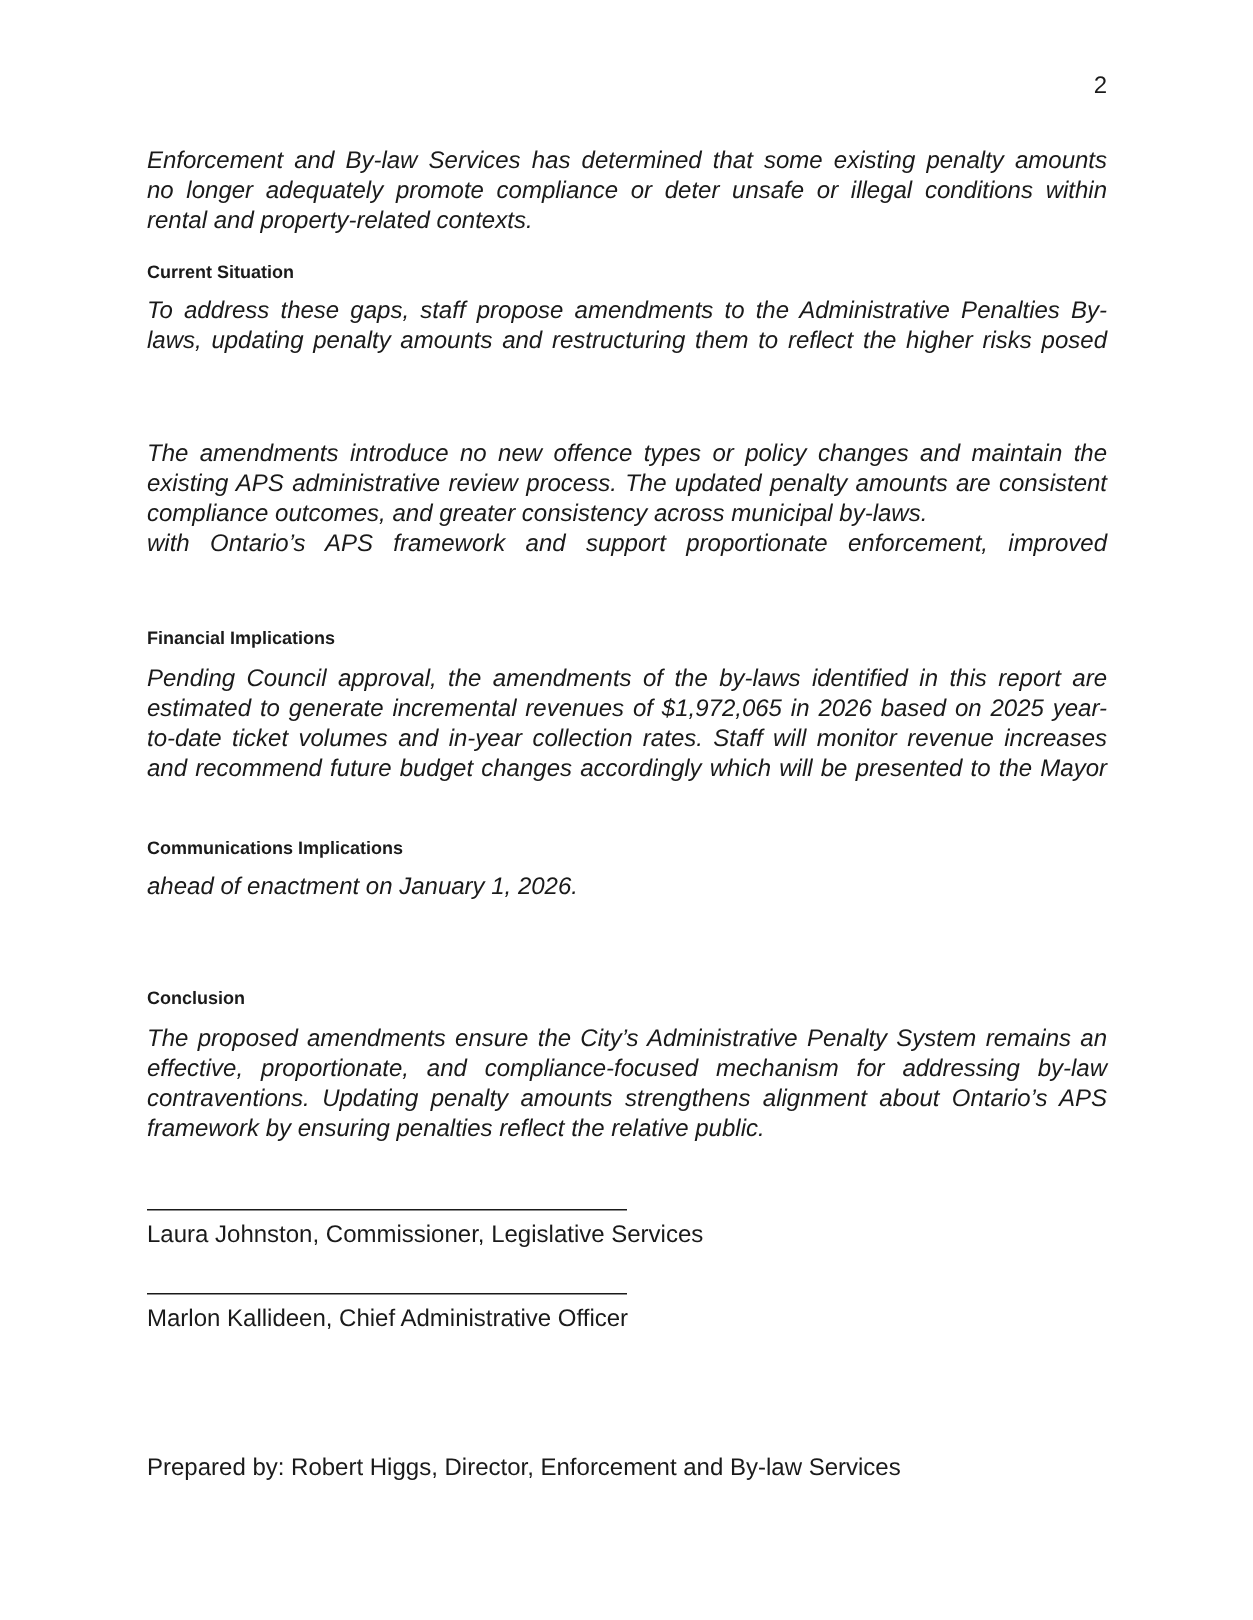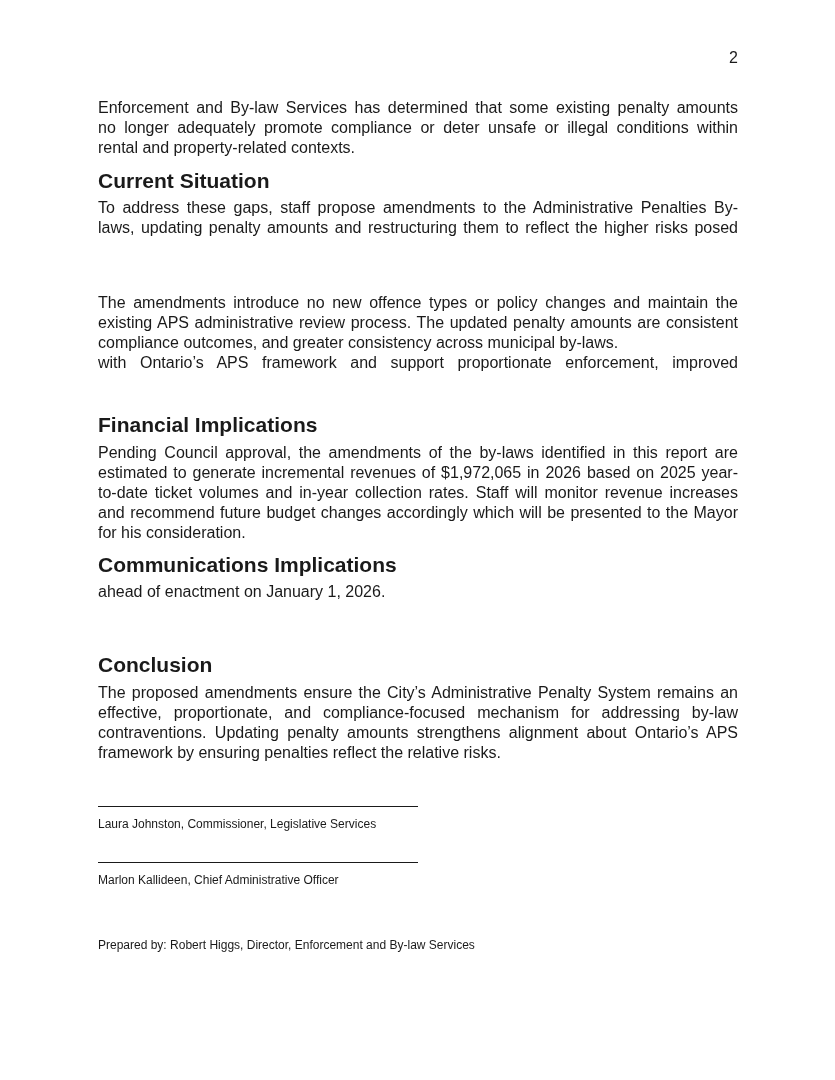--- a/index.html
+++ b/index.html
@@ -25,49 +25,50 @@
     .block {
       position: absolute;
       left: 98px;
       width: 640px;
       font-size: 16px;
       line-height: 20px;
     }
     .para {
       text-align: justify;
       text-align-last: left;
+      font-style: italic;
     }
     .para .line {
       display: block;
       text-align: justify;
       text-align-last: justify;
       white-space: nowrap;
       height: 20px;
     }
     .para .line.last {
       text-align-last: left;
     }
     .heading {
       position: absolute;
       left: 98px;
-      font-size: 21px;
+      font-size: 12px;
       line-height: 20px;
       font-weight: bold;
     }
     .sig-line {
       position: absolute;
       left: 98px;
       width: 320px;
       height: 0;
       border-top: 1.5px solid #1a1a1a;
     }
     .sig-name {
       position: absolute;
       left: 98px;
-      font-size: 12px;
+      font-size: 16px;
       line-height: 20px;
     }
   </style>
 </head>
 <body>
 
 <div class="page-number">2</div>
 
 <div class="block para" style="top:98px;">
   <span class="line">Enforcement and By-law Services has determined that some existing penalty amounts</span>
@@ -92,37 +93,36 @@
 <div class="block para" style="top:361px;">
 </div>
 
 <div class="heading" style="top:415px;">Financial Implications</div>
 
 <div class="block para" style="top:443px;">
   <span class="line">Pending Council approval, the amendments of the by-laws identified in this report are</span>
   <span class="line">estimated to generate incremental revenues of $1,972,065 in 2026 based on 2025 year-</span>
   <span class="line">to-date ticket volumes and in-year collection rates. Staff will monitor revenue increases</span>
   <span class="line">and recommend future budget changes accordingly which will be presented to the Mayor</span>
-  <span class="line last">for his consideration.</span>
 </div>
 
 <div class="heading" style="top:555px;">Communications Implications</div>
 
 <div class="block para" style="top:582px;">
   <span class="line last">ahead of enactment on January 1, 2026.</span>
 </div>
 
 <div class="heading" style="top:655px;">Conclusion</div>
 
 <div class="block para" style="top:683px;">
   <span class="line">The proposed amendments ensure the City’s Administrative Penalty System remains an</span>
   <span class="line">effective, proportionate, and compliance-focused mechanism for addressing by-law</span>
   <span class="line">contraventions. Updating penalty amounts strengthens alignment about Ontario’s APS</span>
-  <span class="line last">framework by ensuring penalties reflect the relative risks.</span>
+  <span class="line last">framework by ensuring penalties reflect the relative public.</span>
 </div>
 
 <div class="sig-line" style="top:806px;"></div>
 <div class="sig-name" style="top:814px;">Laura Johnston, Commissioner, Legislative Services</div>
 
 <div class="sig-line" style="top:862px;"></div>
 <div class="sig-name" style="top:870px;">Marlon Kallideen, Chief Administrative Officer</div>
 
-<div class="sig-name" style="top:935px;">Prepared by: Robert Higgs, Director, Enforcement and By-law Services</div>
+<div class="sig-name" style="top:969px;">Prepared by: Robert Higgs, Director, Enforcement and By-law Services</div>
 
 </body></html>

